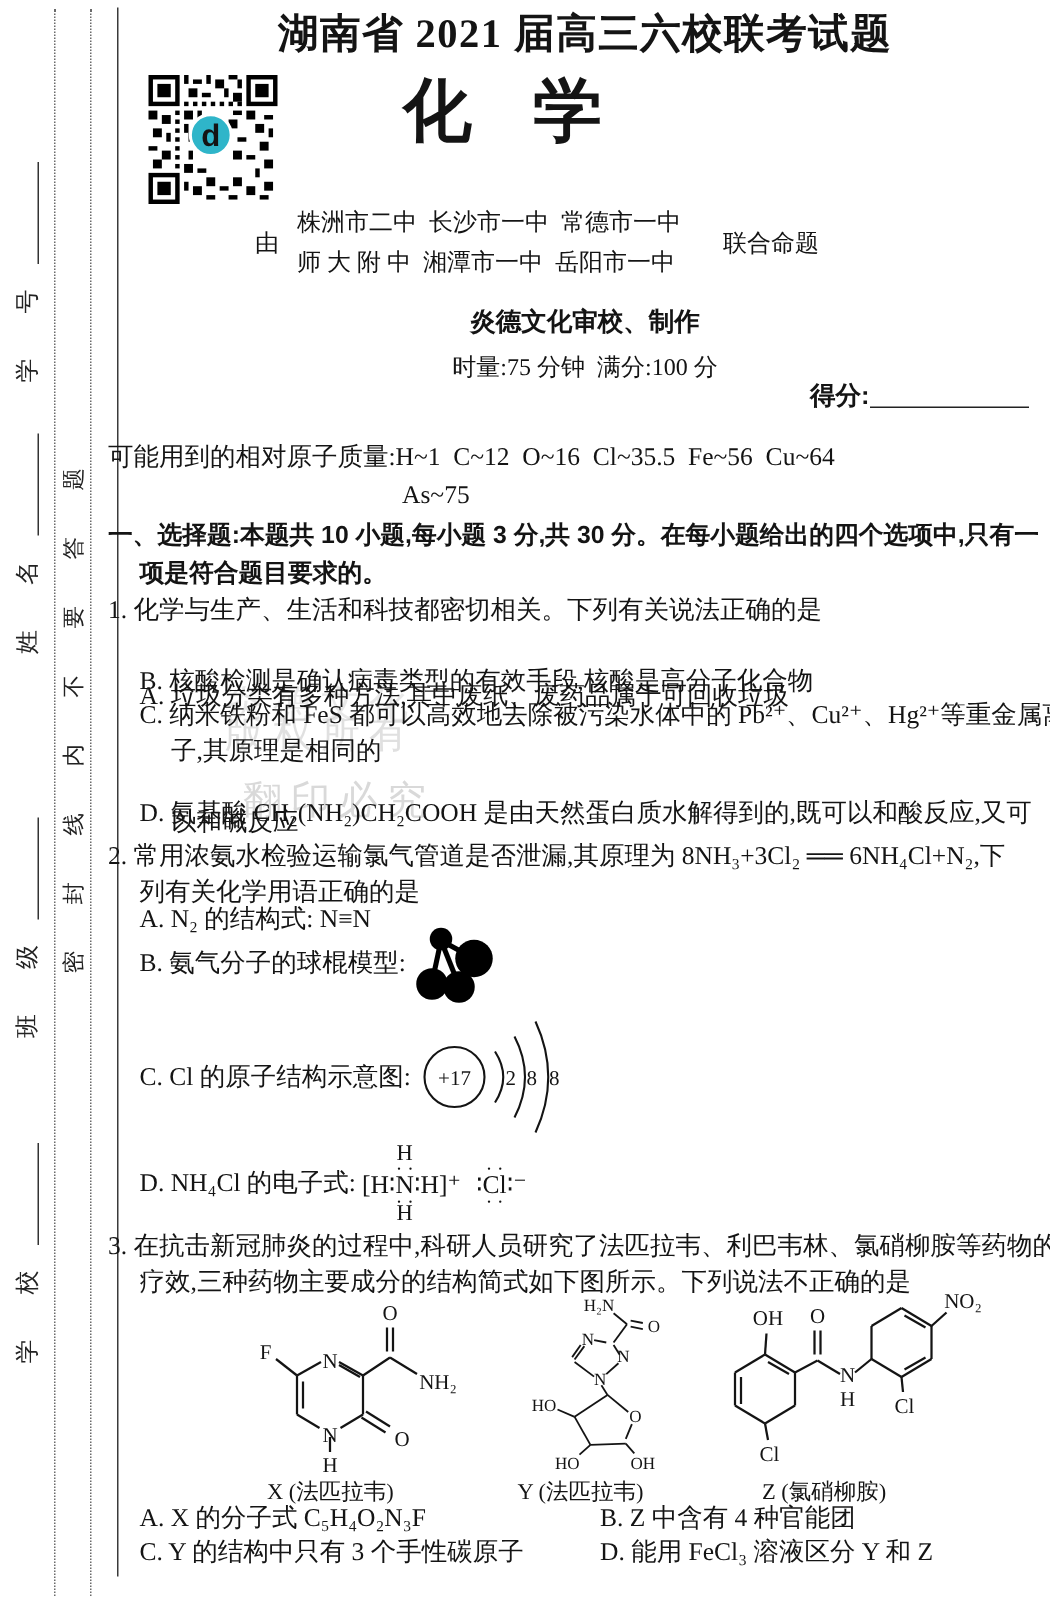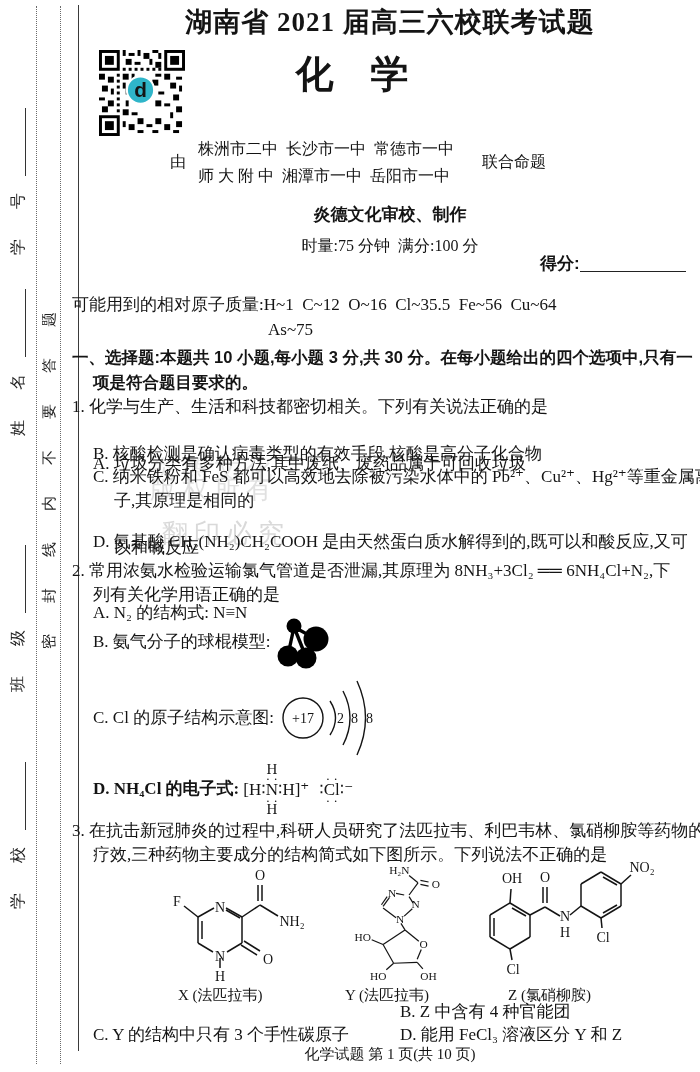--- a/index.html
+++ b/index.html
@@ -139,21 +139,21 @@
       <rect x="9" y="13" width="2" height="2"></rect>
         <rect x="18" y="10" width="2" height="2"></rect>
         <rect x="20" y="14" width="2" height="1"></rect>
       <rect x="9" y="17" width="1" height="2"></rect>
         <rect x="19" y="17" width="2" height="2"></rect>
     </g>
     <circle cx="14" cy="13.5" r="4.6" stroke="#ffffff" stroke-width="0.7" fill="#2fb5c9"></circle>
     <text x="14" y="16" font-size="7" text-anchor="middle" fill="#ffffff" style="font-family:'Liberation Sans','DejaVu Sans',sans-serif;font-weight:bold">d</text>
   </svg>
 
-  <div class="t cen" style="left:88px;top:64px;width:534px;font-size:38px;font-weight:bold;letter-spacing:6px;">化  学</div>
+  <div class="t cen" style="left:71px;top:64px;width:534px;font-size:46px;font-weight:bold;letter-spacing:6px;">化  学</div>
 
   <div class="row schools" style="left:170px;top:138px;">
     <span style="font-size:16px;margin-right:12px;">由</span>
     <span class="col">
       <span>株洲市二中  长沙市一中  常德市一中</span>
       <span>师 大 附 中  湘潭市一中  岳阳市一中</span>
     </span>
     <span style="font-size:16px;margin-left:28px;">联合命题</span>
   </div>
 
@@ -208,21 +208,21 @@
         <path d="M 65 19 Q 79 46 65 73"></path>
         <path d="M 79 9 Q 96 46 79 83"></path>
       </g>
       <text x="59" y="51" font-size="14">2</text>
       <text x="73" y="51" font-size="14">8</text>
       <text x="88" y="51" font-size="14">8</text>
     </svg>
   </div>
 
   <div class="row" style="left:93px;top:760px;height:58px;">
-    <span class="t" style="position:static;font-weight:bold;">D. NH₄Cl 的电子式:</span>
+    <span class="t" style="position:static;">D. NH₄Cl 的电子式:</span>
     <span class="ef" style="margin-left:4px;">
       <span>[H∶</span>
       <span class="efs">
         <span class="hh">H</span>
         <span class="dts">· ·</span>
         <span class="big">N</span>
         <span class="dts">· ·</span>
         <span class="hh">H</span>
       </span>
       <span>∶H]⁺</span>
@@ -335,19 +335,19 @@
     <text x="97" y="81" font-size="14" text-anchor="middle">H</text>
     <text x="45" y="118" font-size="14" text-anchor="middle">Cl</text>
     <text x="135" y="86" font-size="14" text-anchor="middle">Cl</text>
     <text x="174" y="16" font-size="14" text-anchor="middle">NO₂</text>
   </svg>
 
   <div class="t" style="left:178px;top:985px;font-size:15px;">X (法匹拉韦)</div>
   <div class="t" style="left:345px;top:985px;font-size:15px;">Y (法匹拉韦)</div>
   <div class="t" style="left:508px;top:985px;font-size:15px;text-align:right;">Z (氯硝柳胺)</div>
 
+  <div class="t" style="left:93px;top:1002px;">A. X 的分子式 C₅H₄O₂N₃F</div>
   <div class="t" style="left:400px;top:1002px;">B. Z 中含有 4 种官能团</div>
   <div class="t" style="left:93px;top:1025px;">C. Y 的结构中只有 3 个手性碳原子</div>
   <div class="t" style="left:400px;top:1025px;">D. 能用 FeCl₃ 溶液区分 Y 和 Z</div>
 
-  <div class="t cen" style="left:80px;top:1044px;width:620px;font-size:15px;">化学试题 第 1 页(共 10 页)</div>
 
 </div>
 
 </body></html>

